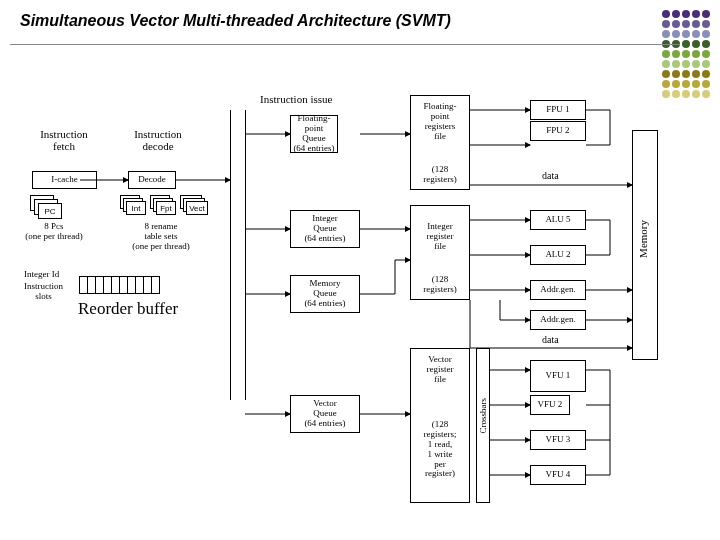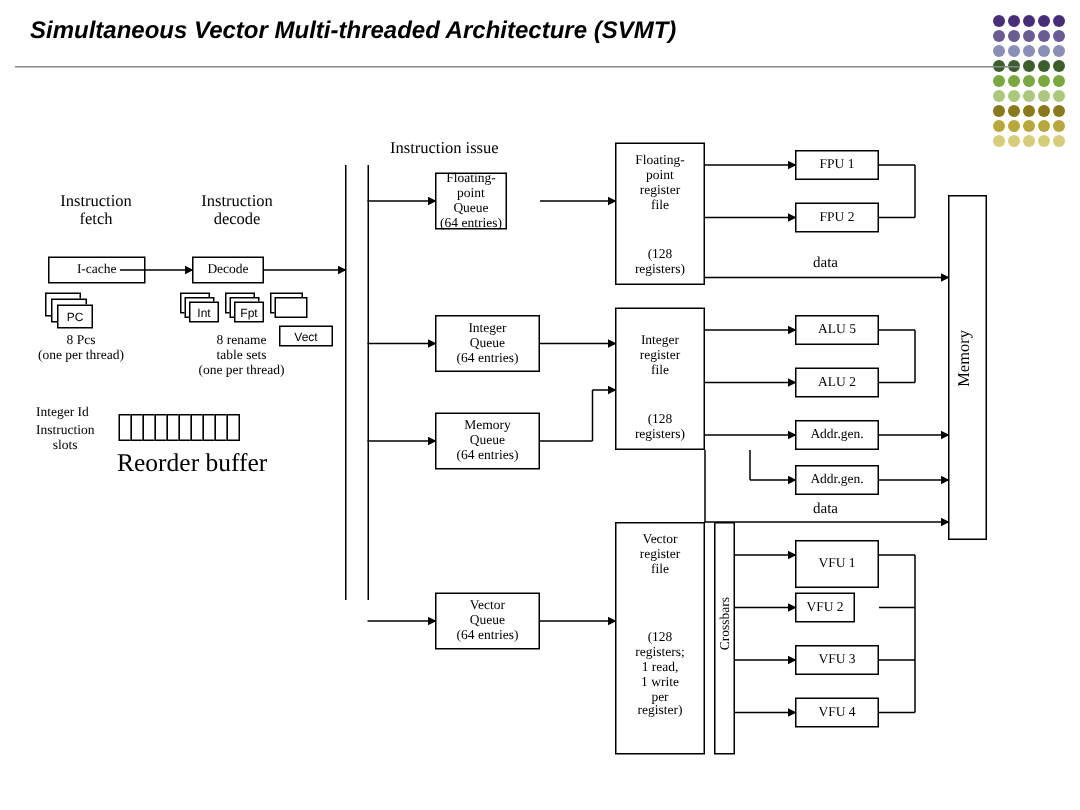--- a/index.html
+++ b/index.html
@@ -193,21 +193,21 @@
   <div class="s" style="top:6px;left:6px;width:20px;height:14px">Int</div>
 </div>
 <div class="stack" style="top:195px;left:150px">
   <div class="s" style="top:0;left:0;width:20px;height:14px"></div>
   <div class="s" style="top:3px;left:3px;width:20px;height:14px"></div>
   <div class="s" style="top:6px;left:6px;width:20px;height:14px">Fpt</div>
 </div>
 <div class="stack" style="top:195px;left:180px">
   <div class="s" style="top:0;left:0;width:22px;height:14px"></div>
   <div class="s" style="top:3px;left:3px;width:22px;height:14px"></div>
-  <div class="s" style="top:22px;left:6px;width:36px;height:14px">Vect</div>
+  <div class="s" style="top:6px;left:6px;width:22px;height:14px">Vect</div>
 </div>
 <div class="label" style="top:222px;left:116px;width:90px;font-size:9px;white-space:pre-line">8 rename
 table sets
 (one per thread)</div>
 
 <div class="label" style="top:270px;left:24px;font-size:9px">Integer Id</div>
 <div class="label" style="top:282px;left:24px;font-size:9px;white-space:pre-line">Instruction
 slots</div>
 <div class="slots" style="top:276px;left:80px">
   <div class="slot"></div>
@@ -235,21 +235,21 @@
 <div class="box" style="top:275px;left:290px;width:70px;height:38px;white-space:pre-line">Memory
 Queue
 (64 entries)</div>
 <div class="box" style="top:395px;left:290px;width:70px;height:38px;white-space:pre-line">Vector
 Queue
 (64 entries)</div>
 
 <div class="bigbox" style="top:95px;left:410px;width:60px;height:95px"></div>
 <div class="box" style="top:98px;left:413px;width:54px;height:48px;border:none;white-space:pre-line">Floating-
 point
-register
+registers
 file</div>
 <div class="label" style="top:165px;left:413px;width:54px;font-size:9px;white-space:pre-line">(128
 registers)</div>
 
 <div class="bigbox" style="top:205px;left:410px;width:60px;height:95px"></div>
 <div class="box" style="top:218px;left:413px;width:54px;height:38px;border:none;white-space:pre-line">Integer
 register
 file</div>
 <div class="label" style="top:275px;left:413px;width:54px;font-size:9px;white-space:pre-line">(128
 registers)</div>
@@ -262,21 +262,21 @@
 registers;
 1 read,
 1 write
 per
 register)</div>
 
 <div class="bigbox" style="top:348px;left:476px;width:14px;height:155px"></div>
 <div class="vtext" style="top:398px;left:478px;font-size:9px">Crossbars</div>
 
 <div class="box" style="top:100px;left:530px;width:56px;height:20px">FPU 1</div>
-<div class="box" style="top:135px;left:530px;width:56px;height:20px">FPU 2</div>
+<div class="box" style="top:121px;left:530px;width:56px;height:20px">FPU 2</div>
 <div class="box" style="top:210px;left:530px;width:56px;height:20px">ALU 5</div>
 <div class="box" style="top:245px;left:530px;width:56px;height:20px">ALU 2</div>
 <div class="box" style="top:280px;left:530px;width:56px;height:20px">Addr.gen.</div>
 <div class="box" style="top:310px;left:530px;width:56px;height:20px">Addr.gen.</div>
 <div class="box" style="top:360px;left:530px;width:56px;height:32px">VFU 1</div>
 <div class="box" style="top:395px;left:530px;width:40px;height:20px">VFU 2</div>
 <div class="box" style="top:430px;left:530px;width:56px;height:20px">VFU 3</div>
 <div class="box" style="top:465px;left:530px;width:56px;height:20px">VFU 4</div>
 
 <div class="label" style="top:170px;left:542px;font-size:10px">data</div>

